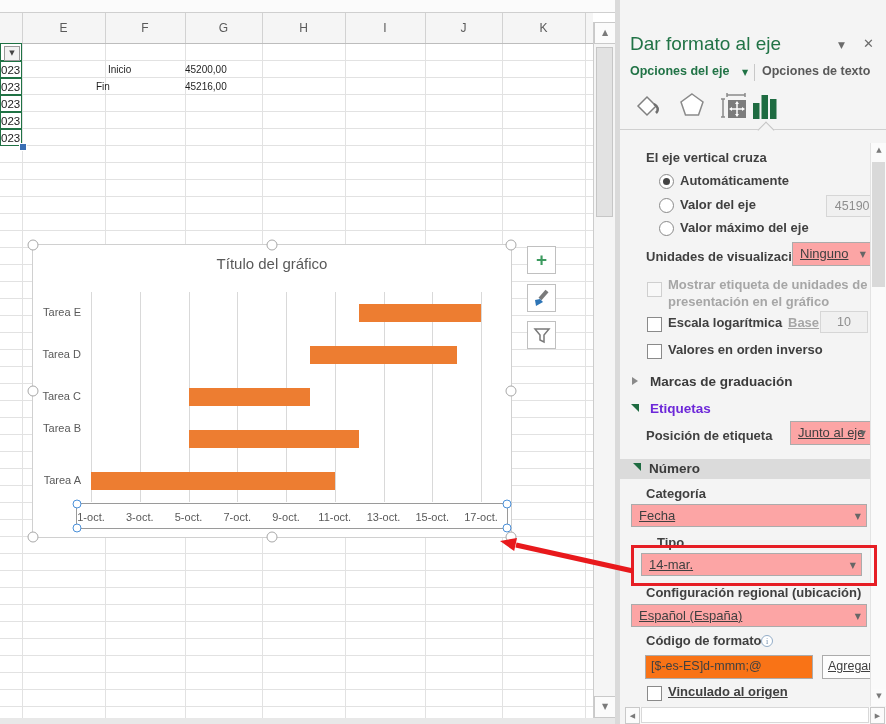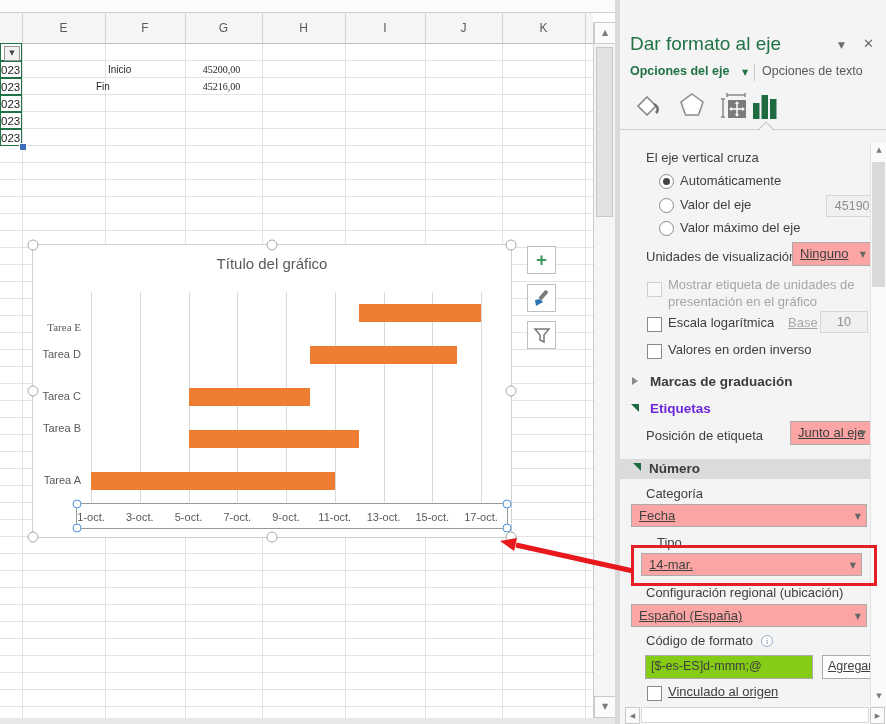--- a/index.html
+++ b/index.html
@@ -10,21 +10,21 @@
 
   
   #formula-strip{left:0;top:0;width:617px;height:12px;background:#FBFBFB;border-bottom:1px solid #CFCFCF;}
   #col-headers{left:0;top:13px;width:593px;height:30px;background:#F5F5F5;border-bottom:1px solid #BDBDBD;}
   .hcell{position:absolute;top:0;height:30px;line-height:30px;text-align:center;
          font-size:12px;color:#5A5A5A;border-right:1px solid #D2D2D2;}
   #gridbg{left:0;top:44px;width:593px;height:674px;
     background:repeating-linear-gradient(to bottom,transparent 0 16px,#E2E2E2 16px 17px);}
   .vline{position:absolute;top:0;bottom:0;width:1px;background:#E2E2E2;}
   .cell-txt{position:absolute;font-size:10px;color:#1F1F1F;line-height:17px;}
-  .num{text-align:center;font-family:Liberation Serif, serif;}
+  .num{text-align:left;}
   .cutcell{position:absolute;left:0;width:22px;border:1px solid #1F7244;background:#fff;
            font-size:11.5px;color:#1A1A1A;text-align:right;padding-right:2px;line-height:16px;box-sizing:border-box;}
   #fill-handle{left:19px;top:143px;width:6px;height:6px;background:#3A6FB5;border:1px solid #fff;}
 
   
   #chart{left:32px;top:244px;width:478px;height:292px;background:#fff;border:1px solid #D0D0D0;}
   #chart-title{position:absolute;left:0;top:10px;width:478px;text-align:center;
                font-size:15px;color:#595959;}
   .cgrid{position:absolute;top:47px;height:210px;width:1px;background:#D9D9D9;}
   .ccat{position:absolute;left:2px;width:46px;text-align:right;font-size:11px;color:#595959;}
@@ -42,27 +42,27 @@
   
   .sb-box{position:absolute;background:#FBFBFB;border:1px solid #C9C9C9;box-sizing:border-box;
           text-align:center;color:#7A7A7A;}
   #sheet-vscroll{left:593px;top:22px;width:22px;height:696px;background:#F5F5F5;border-left:1px solid #CCC;}
   #sheet-bottomstrip{left:0;top:718px;width:617px;height:6px;background:#E8E8E8;}
   #divider{left:615px;top:0;width:5px;height:724px;background:#DADADA;}
 
   
   #panel{left:620px;top:0;width:266px;height:724px;background:#F4F4F4;}
   #panel-title{position:absolute;left:10px;top:33px;font-size:19px;color:#217346;}
-  .lbl{position:absolute;font-size:13px;color:#404040;white-space:nowrap;}
+  .lbl{position:absolute;font-size:13px;color:#404040;white-space:nowrap;font-weight:bold;}
   .lbl.dis{color:#A6A6A6;}
   .sect{font-weight:bold;font-size:13.5px;color:#3B3B3B;}
   .dd{position:absolute;background:#fca5a5;border:1px solid #ABABAB;box-sizing:border-box;
       font-size:13px;color:#404040;line-height:21px;padding-left:7px;overflow:hidden;white-space:nowrap;text-decoration:underline;}
   .dd .arr{position:absolute;right:5px;top:1px;font-size:8px;color:#666;}
-  .field{position:absolute;background:#84cc16;border:1px solid #ABABAB;box-sizing:border-box;
+  .field{position:absolute;background:#f97316;border:1px solid #ABABAB;box-sizing:border-box;
          font-size:12.5px;color:#404040;line-height:21px;padding:0 5px;overflow:hidden;white-space:nowrap;}
   .field.dis{background:#F0F0F0;border-color:#D6D6D6;color:#8E8E8E;}
   .cbox{position:absolute;width:13px;height:13px;background:#fff;border:1px solid #8A8A8A;}
   .cbox.dis{border-color:#CFCFCF;background:#F8F8F8;}
   .rad{position:absolute;width:13px;height:13px;border-radius:50%;background:#fff;border:1px solid #8A8A8A;}
   .rad .dot{position:absolute;left:3px;top:3px;width:7px;height:7px;border-radius:50%;background:#444;}
   .tri-closed{position:absolute;width:0;height:0;border-top:4.5px solid transparent;
               border-bottom:4.5px solid transparent;border-left:6px solid #8A8A8A;}
   .tri-open{position:absolute;width:0;height:0;border-left:8px solid transparent;border-top:8px solid #1E6B41;}
   #numero-band{position:absolute;left:0;top:459px;width:250px;height:20px;background:#DBDBDB;}
@@ -122,21 +122,21 @@
     <div style="position:absolute;left:0;top:0;width:478px;height:292px;">
         <div class="cgrid" style="left: 58px;"></div>
         <div class="cgrid" style="left: 106.75px;"></div>
         <div class="cgrid" style="left: 155.5px;"></div>
         <div class="cgrid" style="left: 204.25px;"></div>
         <div class="cgrid" style="left: 253px;"></div>
         <div class="cgrid" style="left: 301.75px;"></div>
         <div class="cgrid" style="left: 350.5px;"></div>
         <div class="cgrid" style="left: 399.25px;"></div>
         <div class="cgrid" style="left: 448px;"></div>
-        <div class="ccat" style="top: 76px; font-family: Liberation Serif, serif;">Tarea E</div>
+        <div class="ccat" style="top: 61px;">Tarea E</div>
         <div class="ccat" style="top: 103px;">Tarea D</div>
         <div class="ccat" style="top: 145px;">Tarea C</div>
         <div class="ccat" style="top: 177px;">Tarea B</div>
         <div class="ccat" style="top: 229px;">Tarea A</div>
         <div class="cbar" style="left: 58px; width: 243.75px; top: 227px; background: rgb(237, 125, 49);"></div>
         <div class="cbar" style="left: 155.5px; width: 170.625px; top: 185px; background: rgb(237, 125, 49);"></div>
         <div class="cbar" style="left: 155.5px; width: 121.875px; top: 143px; background: rgb(237, 125, 49);"></div>
         <div class="cbar" style="left: 277.375px; width: 146.25px; top: 101px; background: rgb(237, 125, 49);"></div>
         <div class="cbar" style="left: 326.125px; width: 121.875px; top: 59px; background: rgb(237, 125, 49);"></div>
       </div>

